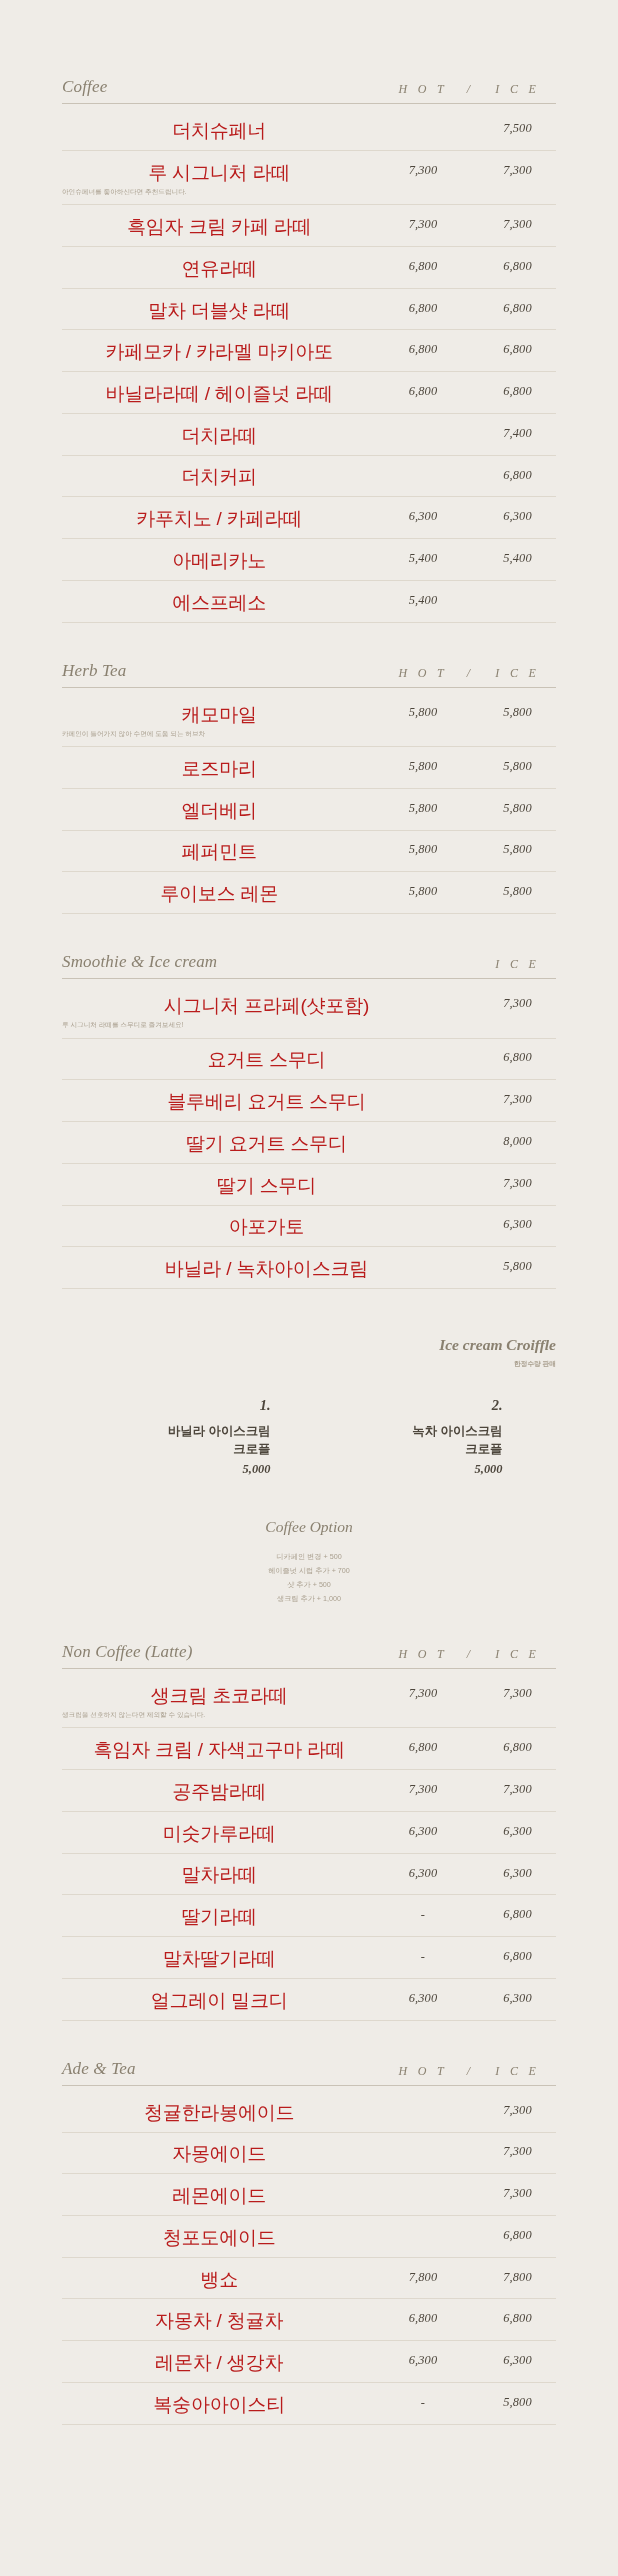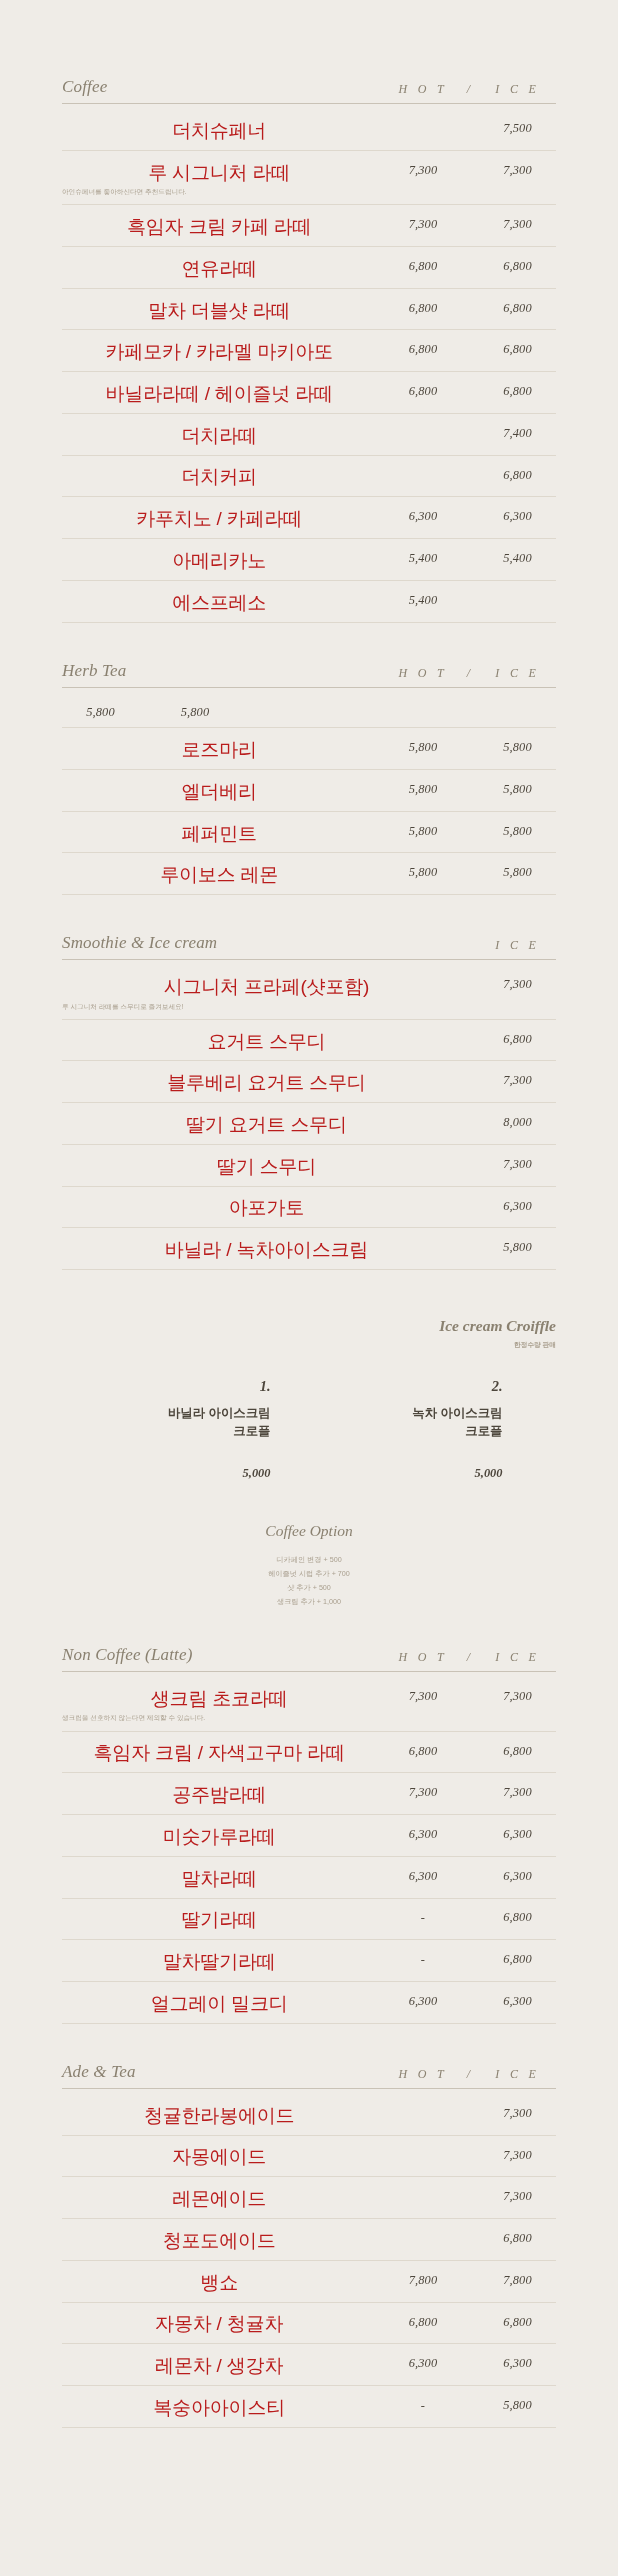--- a/index.html
+++ b/index.html
@@ -154,21 +154,21 @@
     font-style: italic;
     font-size: 14.4px;
     color: #4d463c;
     margin-bottom: 9.3px;
   }
   .croiffle-name {
     font-family: "Liberation Sans", sans-serif;
     font-size: 12.4px;
     color: #4d463c;
     line-height: 1.45;
-    margin-bottom: 25px;
+    margin-bottom: 3px;
   }
   .croiffle-price {
     font-family: "Liberation Serif", serif;
     font-style: italic;
     font-size: 12.4px;
     color: #4d463c;
   }
 
   
   .option-block {
@@ -334,20 +334,24 @@
         <div class="section-head">
           <div class="section-title">Herb Tea</div>
           <div class="price-headers">
             <span class="ph-hot">H O T</span>
             <span class="ph-slash">/</span>
             <span class="ph-ice">I C E</span>
           </div>
         </div>
         <div class="rows">
           <div class="row">
+            <div class="row-left">
+              <div class="item-name">캐모마일</div>
+              <div class="item-desc">카페인이 들어가지 않아 수면에 도움 되는 허브차</div>
+            </div>
             <div class="row-prices">
               <span class="price">5,800</span>
               <span class="slash-gap"></span>
               <span class="price">5,800</span>
             </div>
           </div>
           <div class="row">
             <div class="row-left">
               <div class="item-name">로즈마리</div>
             </div>

